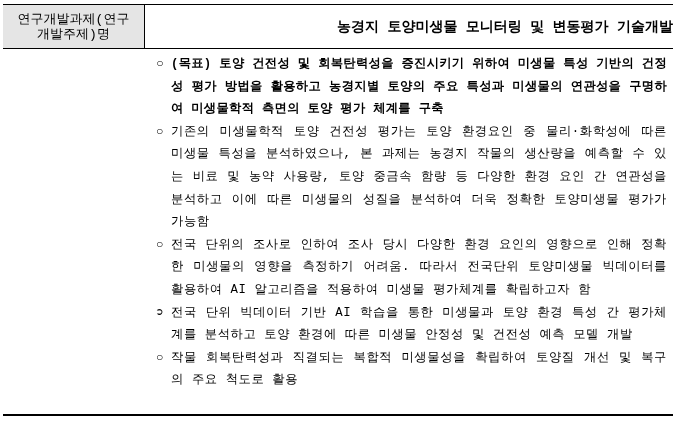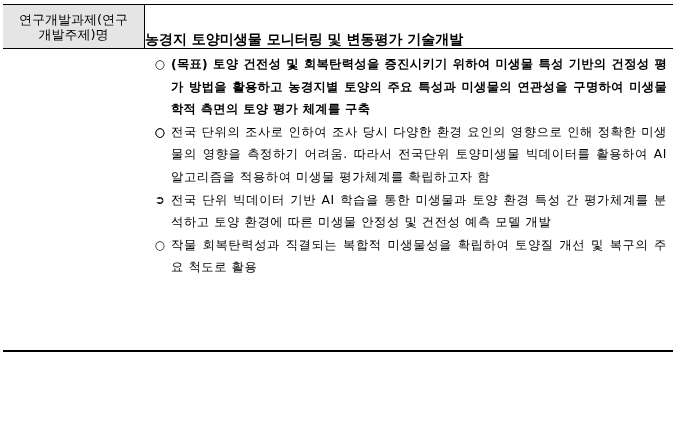--- a/index.html
+++ b/index.html
@@ -1,27 +1,27 @@
 <!DOCTYPE html>
 <html><head>
 <meta charset="utf-8">
 <style>
   html, body { margin:0; padding:0; background:#ffffff; }
   body { width:679px; height:421px; position:relative; overflow:hidden;
          font-family:"DejaVu Sans", sans-serif; color:#000; }
-  .tbl { position:absolute; left:3px; top:4px; width:670px; height:348px;
-         border-top:1px solid #000; border-bottom:2px solid #000; box-sizing:border-box; }
+  .tbl { position:absolute; left:3px; top:4px; width:670px; height:412px;
+         border-top:1px solid #000; border-bottom:2px solid #000; box-sizing:border-box;font-family:Liberation Mono, monospace; }
   .row1 { position:absolute; left:0; top:0; width:670px; height:44px; border-bottom:1px solid #000; box-sizing:border-box; }
   .row2 { position:absolute; left:0; top:44px; width:670px; height:365px; }
   .label-cell { position:absolute; left:0; top:0; width:142px; height:100%; background:#e5e5e5;
                 border-right:1px solid #000; box-sizing:border-box; display:flex;
                 align-items:center; justify-content:center; text-align:center;
                 font-size:13px; line-height:15px; }
-  .title-cell { position:absolute; left:142px; top:13px; right:0; height:100%; display:flex;
-                align-items:center; justify-content:flex-start; font-weight:bold; font-size:14px; }
+  .title-cell { position:absolute; left:142px; top:0; right:0; height:100%; display:flex;
+                align-items:center; justify-content:flex-end; font-weight:bold; font-size:14px; }
   .content { position:absolute; left:146px; top:4px; right:6px; }
   .item { position:relative; padding-left:22px; font-size:12.3px; line-height:22.6px;
           text-align:justify; letter-spacing:0.6px; }
   .item.bold { font-weight:bold; letter-spacing:0.3px; }
   .bullet { position:absolute; left:4px; top:0; width:14px; text-align:center; font-size:12px; }
   .arrow { font-weight:bold; }
 </style>
 </head>
 <body>
 
@@ -35,20 +35,21 @@
     </div>
   </div>
   <div class="row2">
     <div class="content">
       <div class="item bold">
         <span class="bullet">○</span>
         <span>(목표) 토양 건전성 및 회복탄력성을 증진시키기 위하여 미생물 특성 기반의 건정성 평가 방법을 활용하고 농경지별 토양의 주요 특성과 미생물의 연관성을 구명하여 미생물학적 측면의 토양 평가 체계를 구축</span>
       </div>
       <div class="item">
         <span class="bullet">○</span>
+        <span>기존의 미생물학적 토양 건전성 평가는 토양 환경요인 중 물리·화학성에 따른 미생물 특성을 분석하였으나, 본 과제는 농경지 작물의 생산량을 예측할 수 있는 비료 및 농약 사용량, 토양 중금속 함량 등 다양한 환경 요인 간 연관성을 분석하고 이에 따른 미생물의 성질을 분석하여 더욱 정확한 토양미생물 평가가 가능함</span>
       </div>
       <div class="item">
         <span class="bullet">○</span>
         <span>전국 단위의 조사로 인하여 조사 당시 다양한 환경 요인의 영향으로 인해 정확한 미생물의 영향을 측정하기 어려움. 따라서 전국단위 토양미생물 빅데이터를 활용하여 AI 알고리즘을 적용하여 미생물 평가체계를 확립하고자 함</span>
       </div>
       <div class="item">
         <span class="bullet arrow">➲</span>
         <span>전국 단위 빅데이터 기반 AI 학습을 통한 미생물과 토양 환경 특성 간 평가체계를 분석하고 토양 환경에 따른 미생물 안정성 및 건전성 예측 모델 개발</span>
       </div>
       <div class="item">

